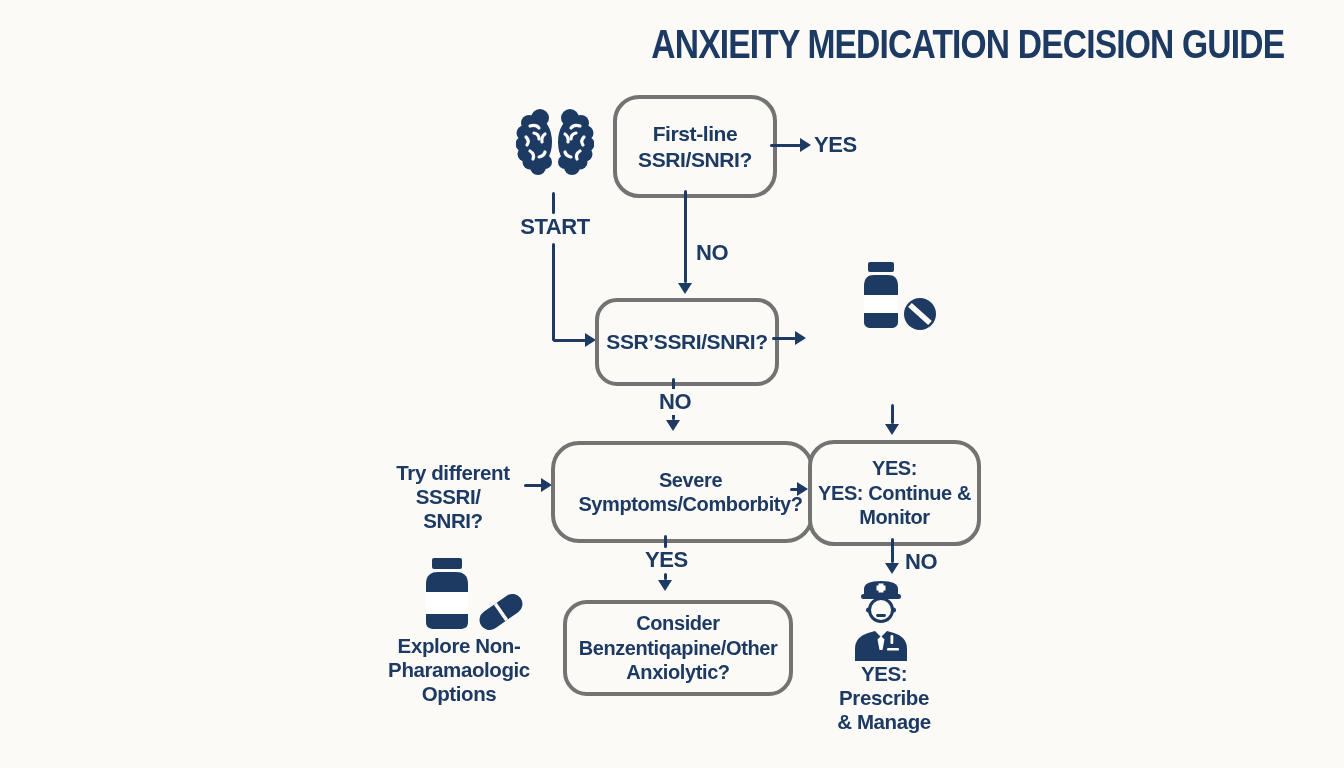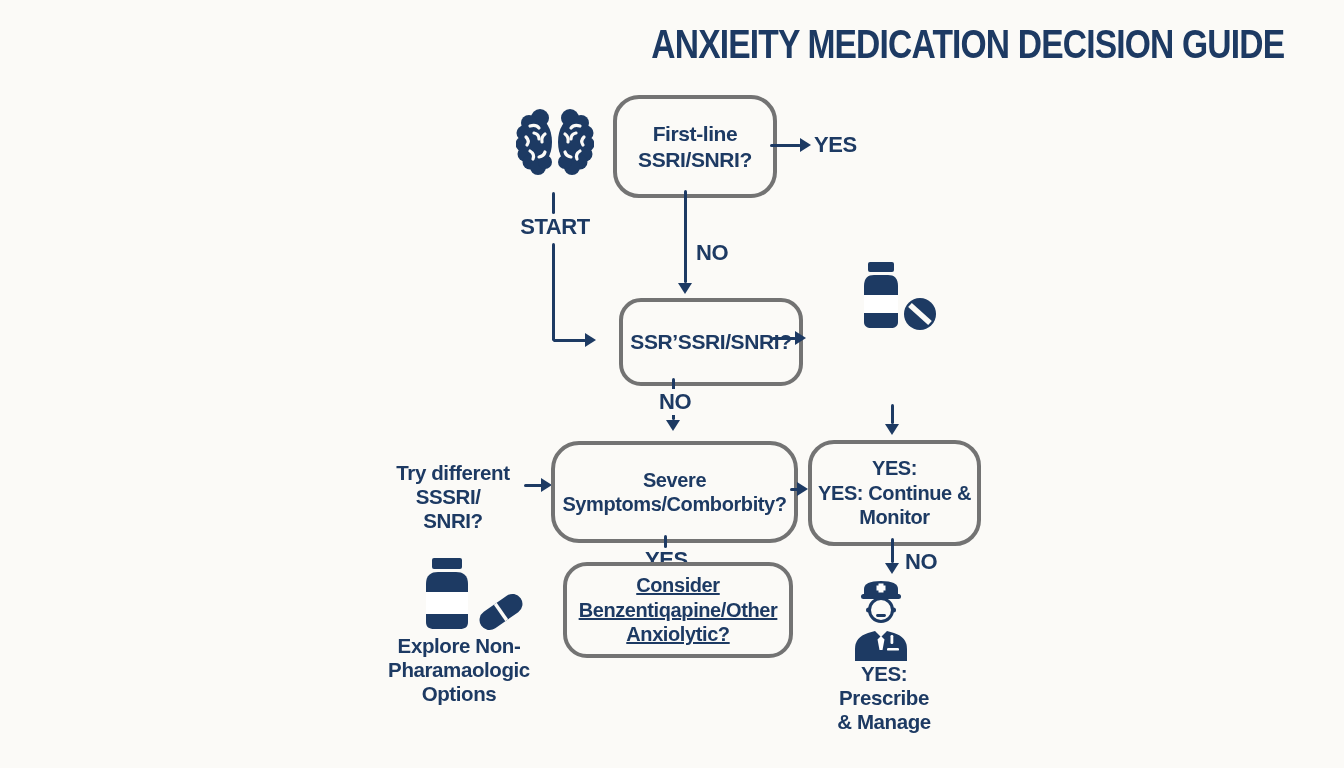--- a/index.html
+++ b/index.html
@@ -91,21 +91,21 @@
 SSRI/SNRI?</div>
 
   <div class="abs ln" style="left:770px;top:144px;width:31px;height:3px;"></div>
   <div class="abs arr r" style="left:800px;top:138px;"></div>
   <div class="abs lbl" style="left:814px;top:132px;">YES</div>
 
   <div class="abs ln" style="left:684px;top:190px;width:3px;height:93px;"></div>
   <div class="abs arr d" style="left:678px;top:283px;"></div>
   <div class="abs lbl" style="left:696px;top:240px;">NO</div>
 
-  <div class="abs box" style="left:595px;top:298px;width:176px;height:80px;border-radius:22px;font-size:21px;margin-left:24px;">SSR’SSRI/SNRI?</div>
+  <div class="abs box" style="left:595px;top:298px;width:176px;height:80px;border-radius:22px;font-size:21px;">SSR’SSRI/SNRI?</div>
 
   <div class="abs ln" style="left:772px;top:337px;width:24px;height:3px;"></div>
   <div class="abs arr r" style="left:795px;top:331px;"></div>
 
   <div class="abs ln" style="left:672px;top:378px;width:3px;height:42px;"></div>
   <div class="abs arr d" style="left:666px;top:420px;"></div>
   <div class="abs lbl mask" style="left:656px;top:389px;padding:0 3px;">NO</div>
 
 
   <div class="abs mask" style="left:852px;top:262px;width:90px;height:72px;"></div>
@@ -122,40 +122,40 @@
   </div>
 
   <div class="abs ln" style="left:891px;top:404px;width:3px;height:20px;"></div>
   <div class="abs arr d" style="left:885px;top:424px;"></div>
 
   <div class="abs lbl note" style="left:386px;top:461px;width:134px;">Try different
 SSSRI/ SNRI?</div>
   <div class="abs ln" style="left:524px;top:484px;width:19px;height:3px;"></div>
   <div class="abs arr r" style="left:541px;top:478px;"></div>
 
-  <div class="abs box" style="left:551px;top:441px;width:239px;height:94px;border-radius:28px;font-size:20px;">Severe
+  <div class="abs box" style="left:551px;top:441px;width:239px;height:94px;border-radius:28px;font-size:20px;padding-left:16px;">Severe
 Symptoms/Comborbity?</div>
 
   <div class="abs ln" style="left:790px;top:488px;width:9px;height:3px;"></div>
   <div class="abs arr r" style="left:797px;top:482px;"></div>
 
   <div class="abs ln" style="left:664px;top:535px;width:3px;height:13px;"></div>
   <div class="abs lbl" style="left:645px;top:547px;">YES</div>
   <div class="abs ln" style="left:664px;top:573px;width:3px;height:7px;"></div>
   <div class="abs arr d" style="left:658px;top:580px;"></div>
 
   <div class="abs box" style="left:808px;top:440px;width:165px;height:98px;border-radius:26px;font-size:20px;">YES:
 YES: Continue &amp;
 Monitor</div>
 
   <div class="abs ln" style="left:891px;top:538px;width:3px;height:25px;"></div>
   <div class="abs arr d" style="left:885px;top:563px;"></div>
   <div class="abs lbl" style="left:905px;top:549px;">NO</div>
 
-  <div class="abs box" style="left:563px;top:562px;width:222px;height:88px;border-radius:24px;font-size:20px;text-decoration:underline;">Consider
+  <div class="abs box" style="left:563px;top:600px;width:222px;height:88px;border-radius:24px;font-size:20px;">Consider
 Benzentiqapine/Other
 Anxiolytic?</div>
 
   <div class="abs" style="left:418px;top:556px;width:110px;height:78px;">
     <svg width="110" height="78" viewBox="0 0 110 78">
       <g fill="#1d3a63">
         <rect x="14" y="2" width="30" height="11" rx="2"></rect>
         <path d="M8 28 C8 19 13 16 20 16 L38 16 C45 16 50 19 50 28 L50 66 C50 71 47 73 42 73 L16 73 C11 73 8 71 8 66 Z"></path>
       </g>
       <rect x="8" y="36" width="42" height="22" fill="#ffffff"></rect>

